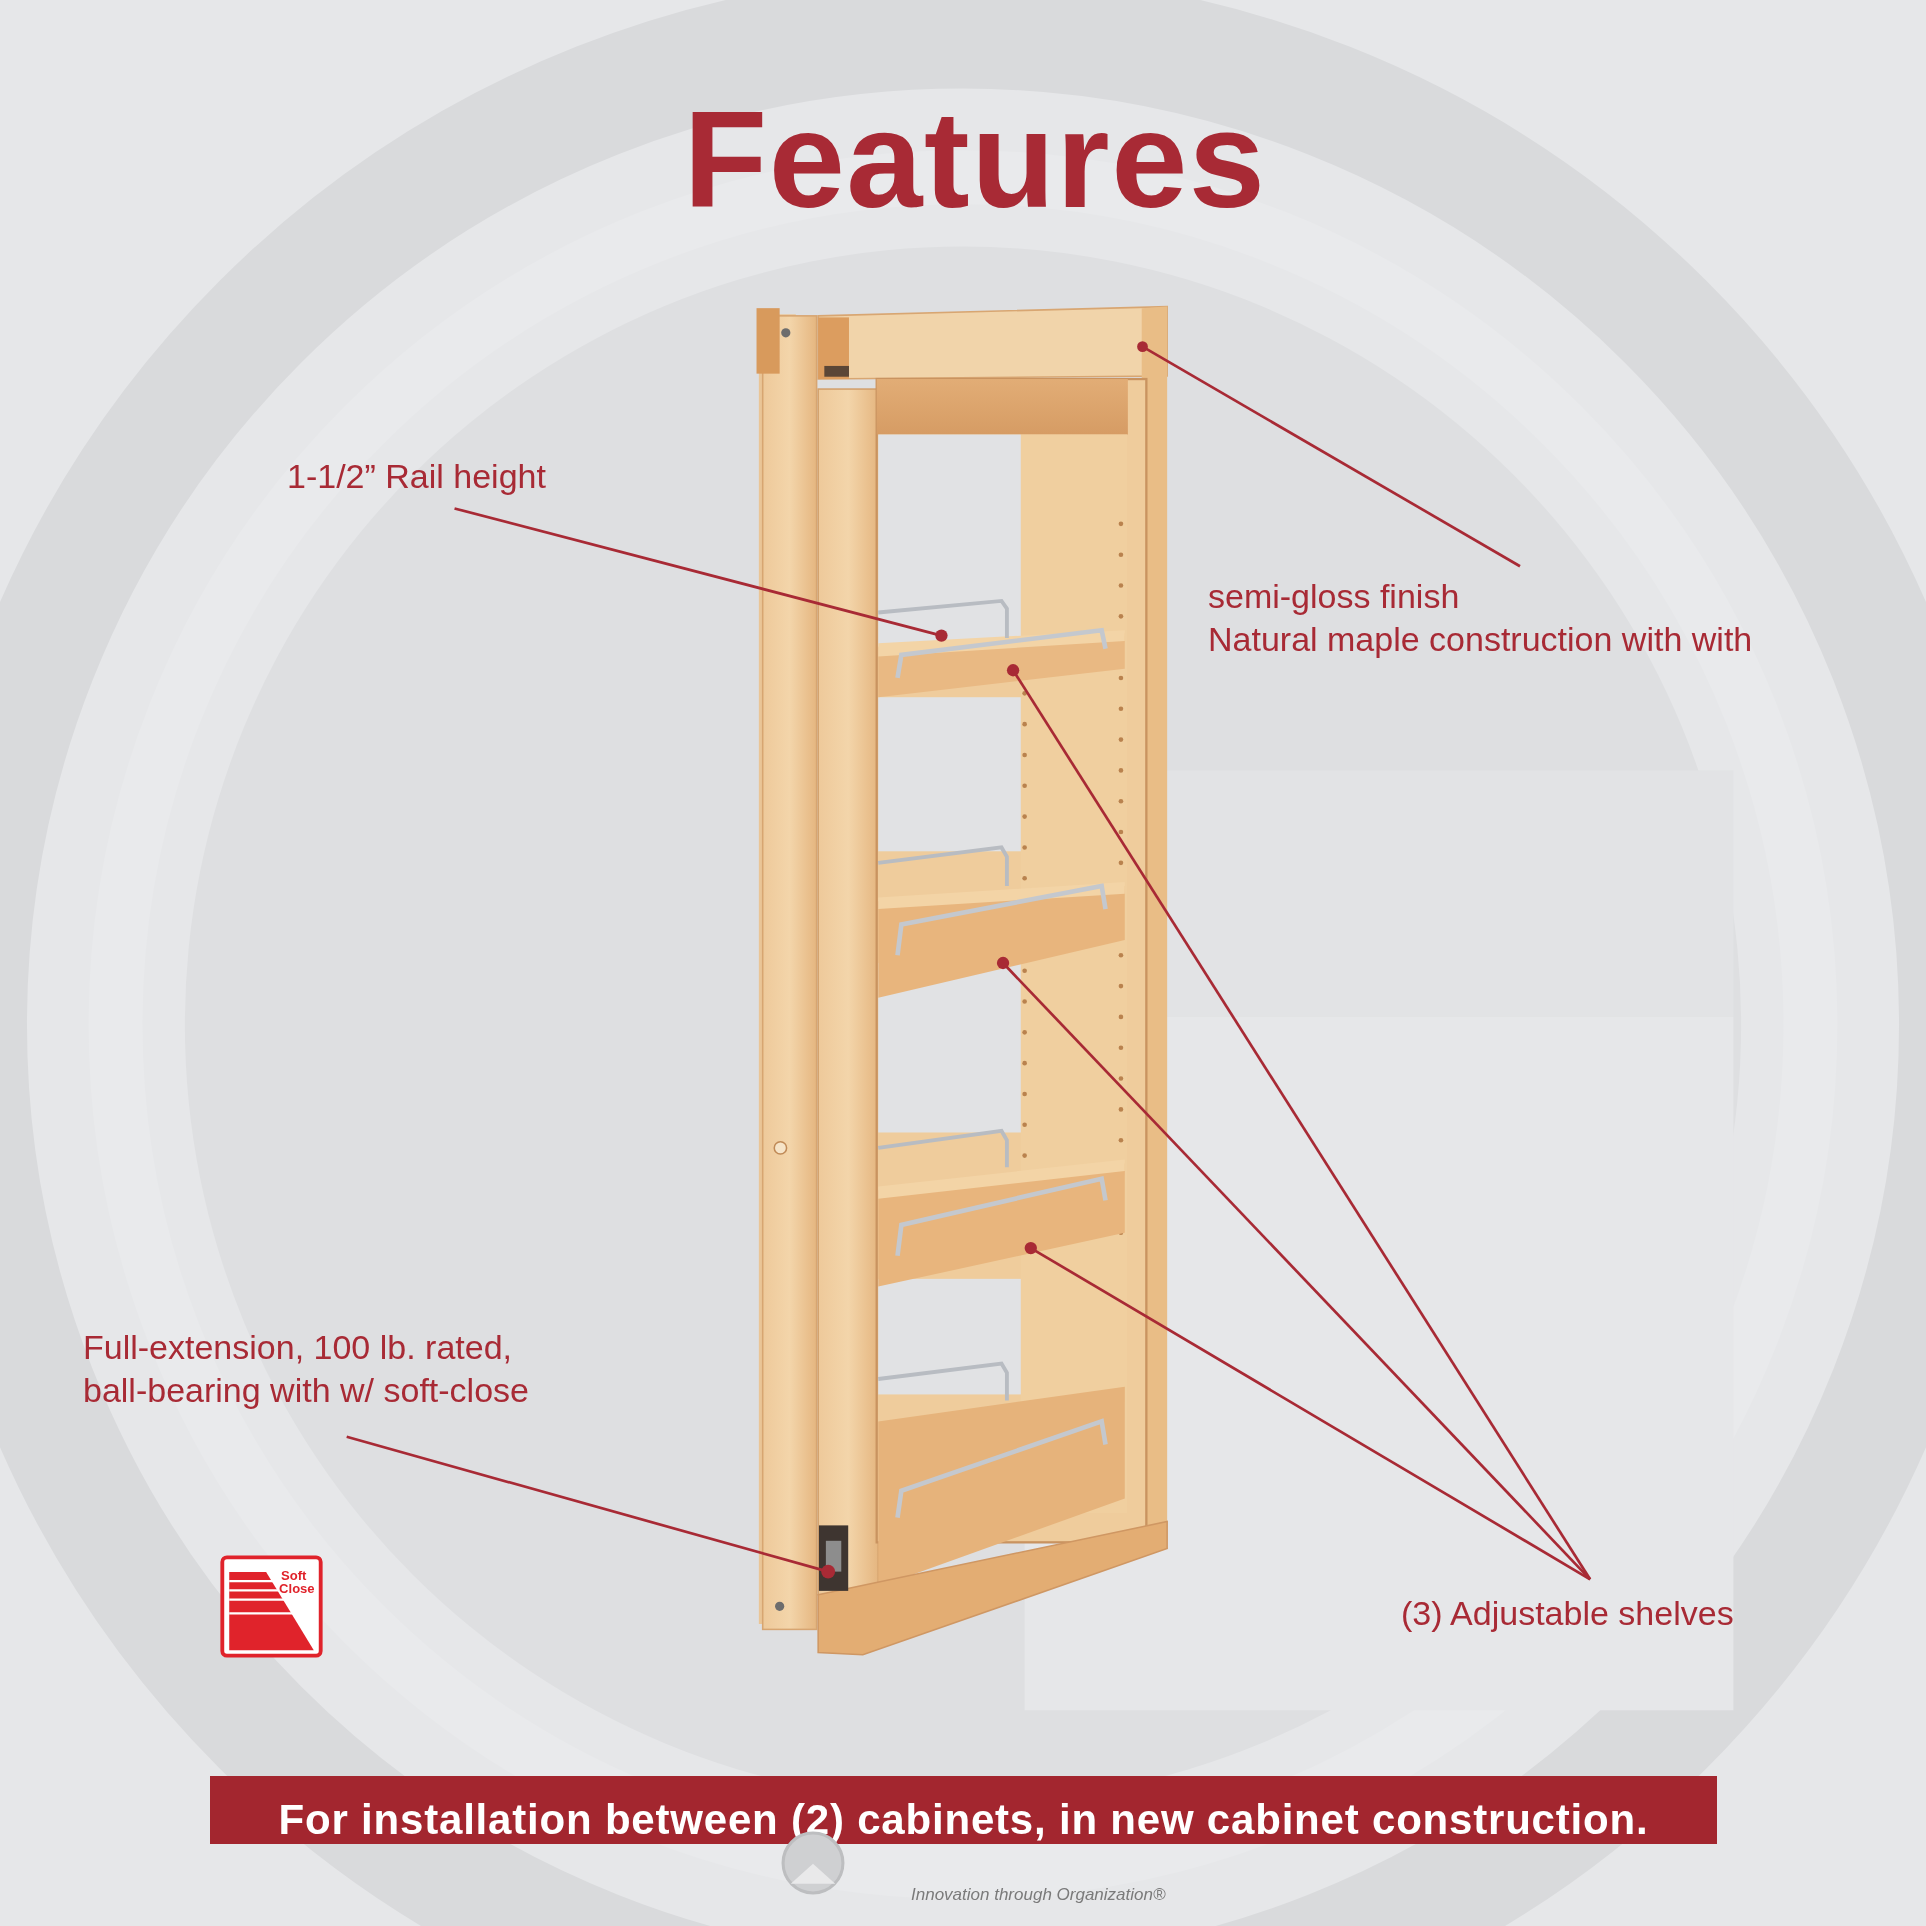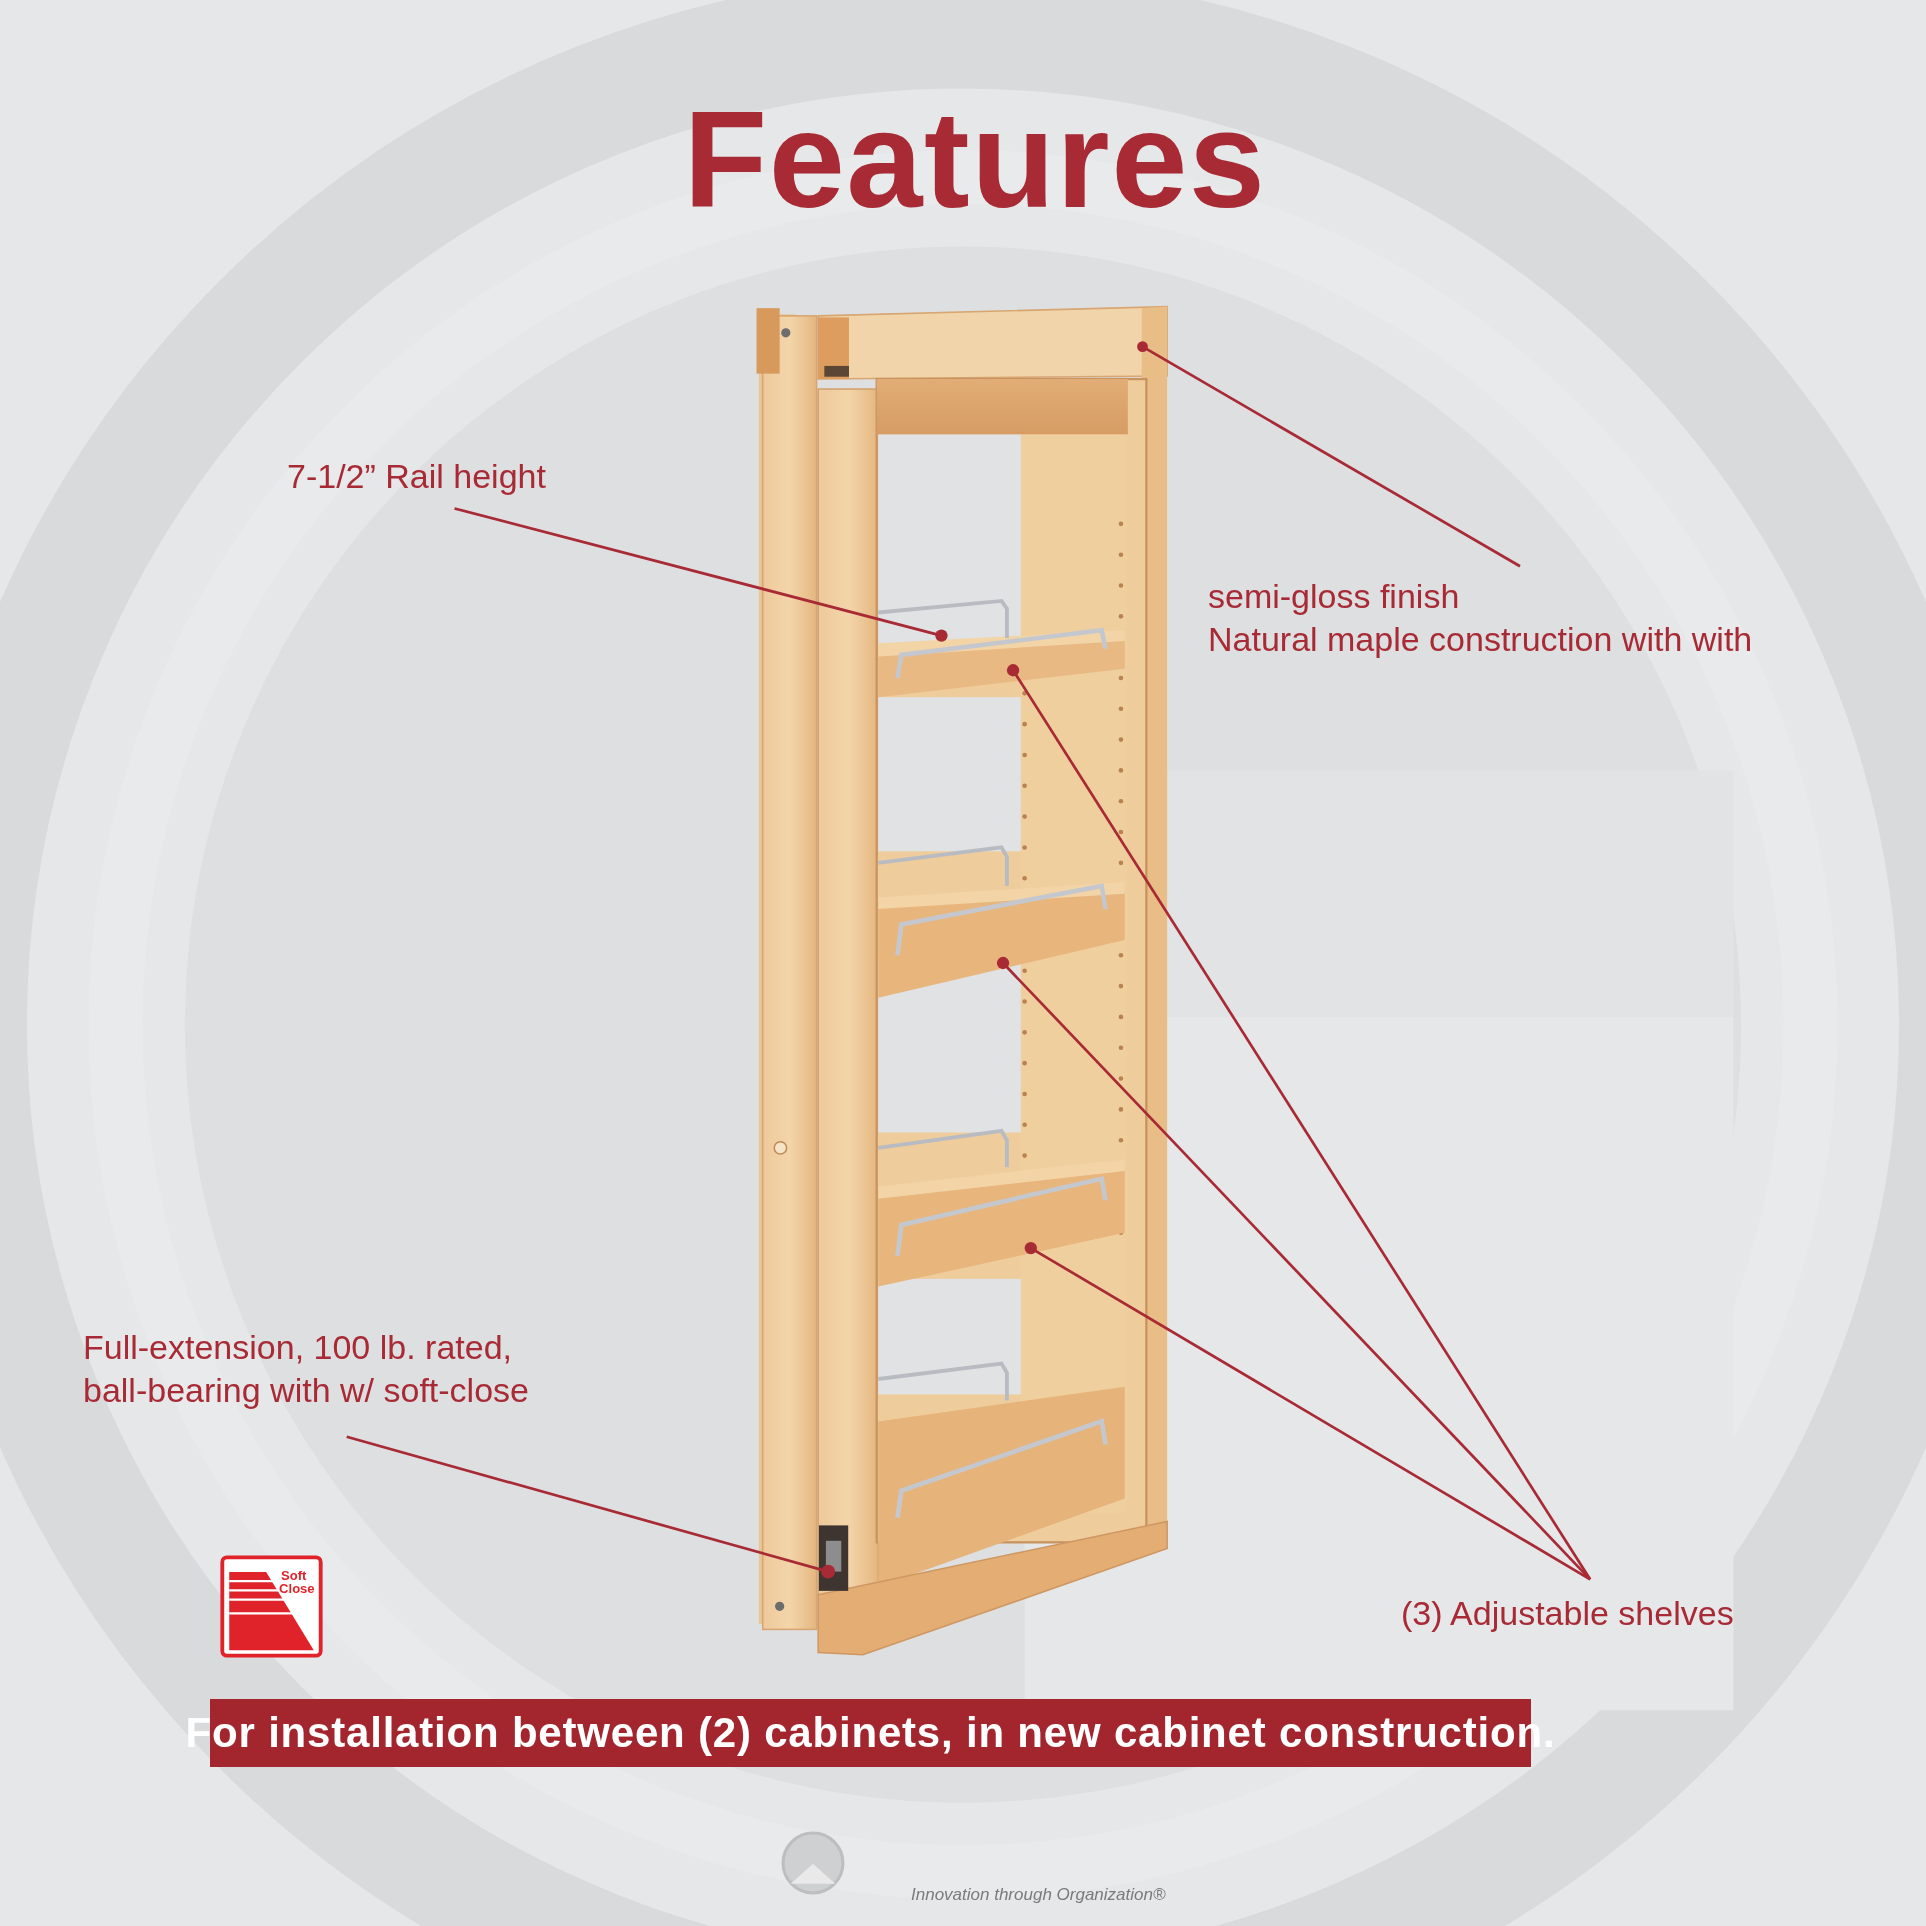--- a/index.html
+++ b/index.html
@@ -14,23 +14,23 @@
   .title {
     left: 12px; width: 1926px; top: 91px; text-align: center;
     font-size: 137px; font-weight: 700; letter-spacing: 1.5px;
     line-height: 1; color: var(--brand);
   }
   .callout {
     color: var(--brand); font-size: 34px; line-height: 43px; font-weight: 400;
     white-space: nowrap;
   }
   .banner {
-    left: 210px; top: 1699px; width: 1321px; height: 68px;
+    left: 210px; top: 1776px; width: 1507px; height: 68px;
     background: var(--brand-dark);
-    display: flex; align-items: center; justify-content: center;
+    display: flex; align-items: flex-end; justify-content: center;
   }
   .banner span {
     color: #ffffff; font-size: 42px; font-weight: 700; letter-spacing: 0.8px; white-space: nowrap;
   }
   .logo { left: 780px; top: 1825px; width: 370px; height: 80px; }
   .logo-word {
     position: absolute; left: 74px; top: 3.1px; font-size: 51px; font-weight: 900;
     color: var(--brand); letter-spacing: -1.5px; font-style: italic; line-height: 1;
     font-family: "DejaVu Sans", sans-serif; white-space: nowrap;
   }
@@ -182,21 +182,21 @@
   <g fill="#a82a35">
     <circle cx="1222" cy="825" r="8"></circle>
     <circle cx="1483" cy="450" r="7"></circle>
     <circle cx="1075" cy="2040" r="9"></circle>
     <circle cx="1315" cy="870" r="8"></circle>
     <circle cx="1302" cy="1250" r="8"></circle>
     <circle cx="1338" cy="1620" r="8"></circle>
   </g>
 </svg>
 
-<div class="abs callout" style="left:287px;top:455px;">7-1/2” Rail height</div>
+<div class="abs callout" style="left:287px;top:455px;">1-1/2” Rail height</div>
 
 <div class="abs callout" style="left:1208px;top:575px;">
   <div>semi-gloss finish</div>
   <div>Natural maple construction with with</div>
 </div>
 
 <div class="abs callout" style="left:83px;top:1326px;">
   <div>Full-extension, 100 lb. rated,</div>
   <div>ball-bearing with w/ soft-close</div>
 </div>

